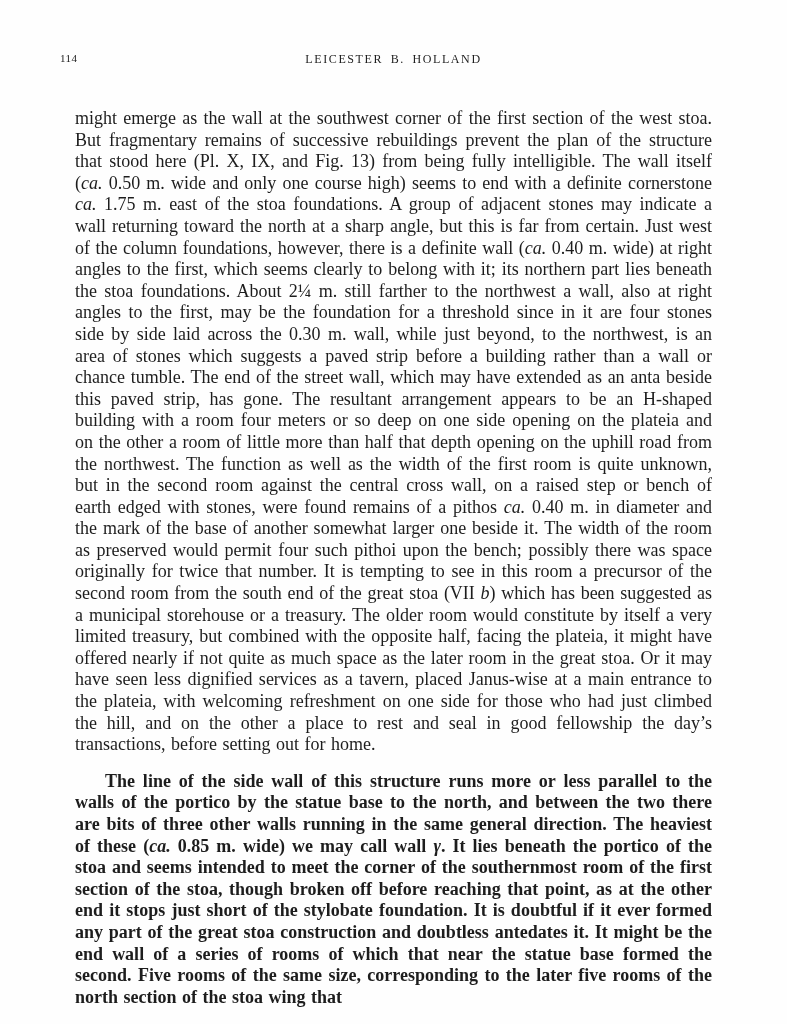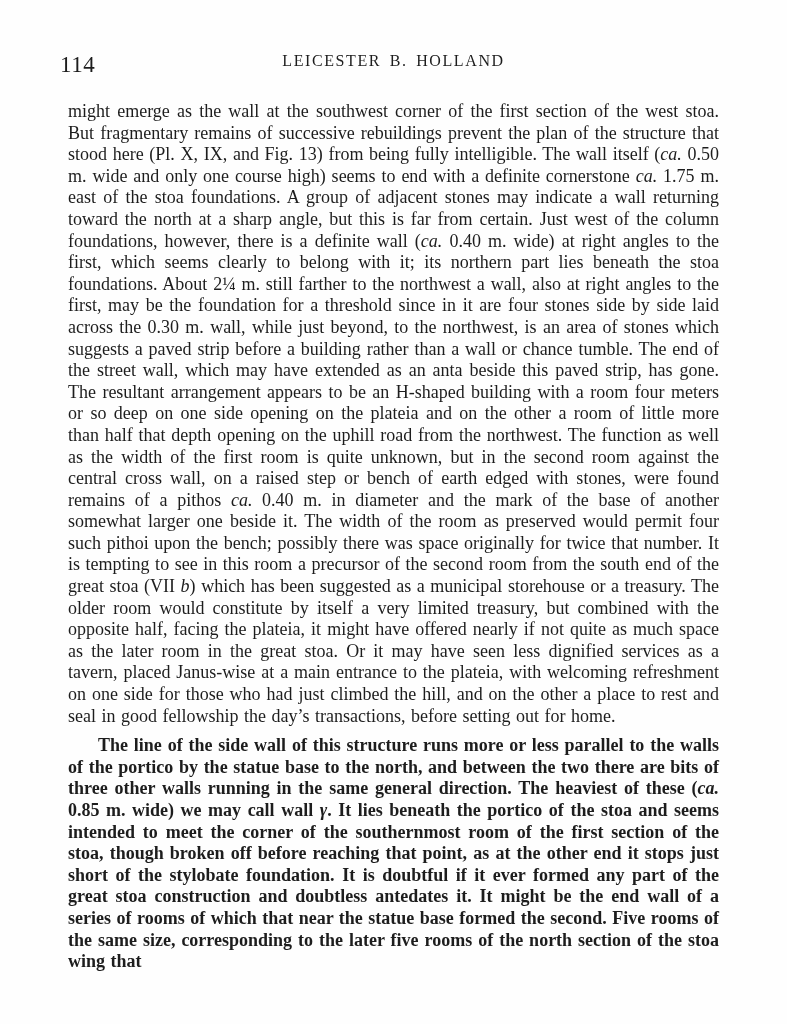--- a/index.html
+++ b/index.html
@@ -21,43 +21,43 @@
     position: absolute;
     top: 52px;
     left: 60px;
     width: 667px;
     height: 20px;
   }
   .page-number {
     position: absolute;
     left: 0;
     top: 0;
-    font-size: 23px;
+    font-size: 11px;
     letter-spacing: 0.5px;
   }
   .running-head {
     display: block;
     text-align: center;
-    font-size: 16px;
+    font-size: 12px;
     letter-spacing: 1.6px;
     word-spacing: 3px;
     white-space: nowrap;
   }
   .body-text {
     position: absolute;
     top: 93px;
     left: 60px;
     width: 667px;
     font-size: 18px;
     line-height: 21.6px;
     text-align: justify;
     word-spacing: 1px;
   }
   .body-text p {
-    margin: 8px;
+    margin: 15px;
     padding: 0;
   }
   .body-text p.indent {
     text-indent: 30px;
     font-weight: bold;
   }
   .body-text i {
     font-style: italic;
   }
 </style>

